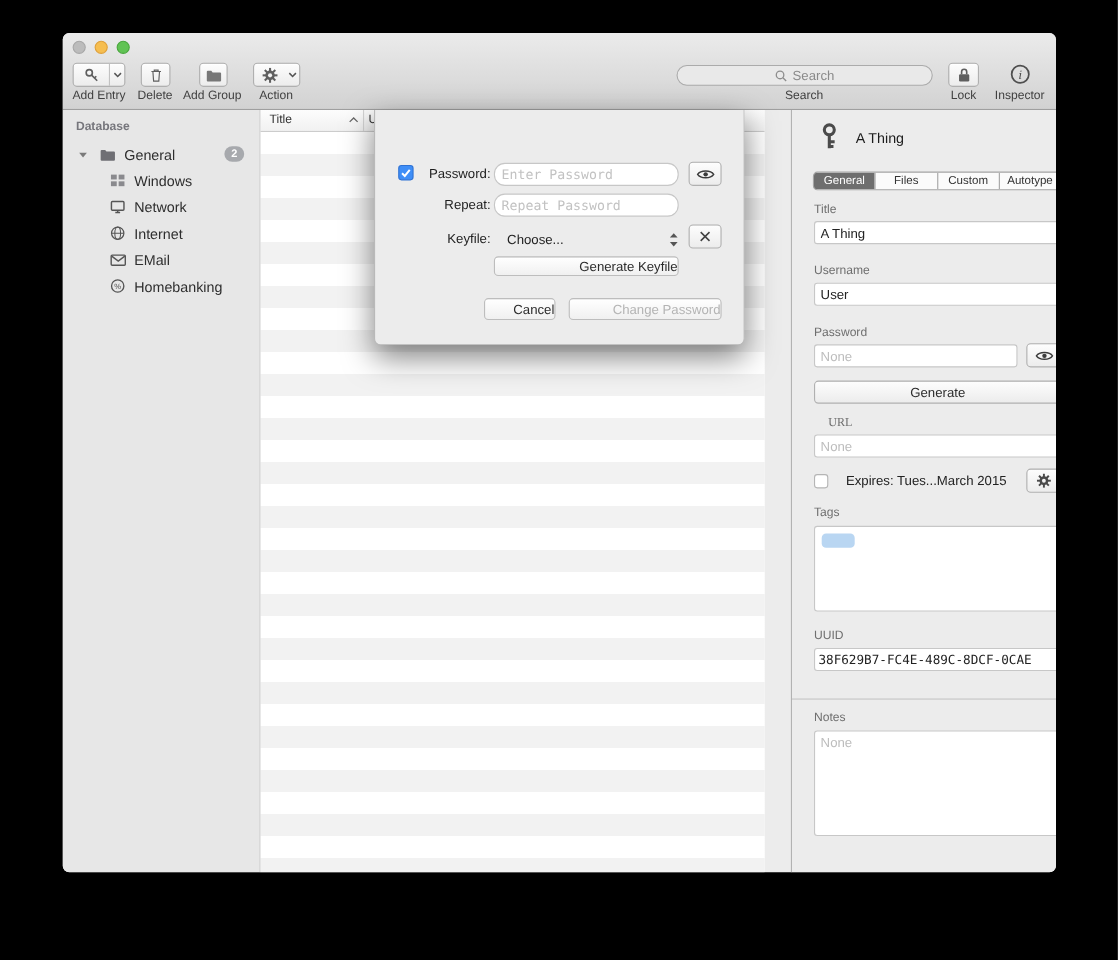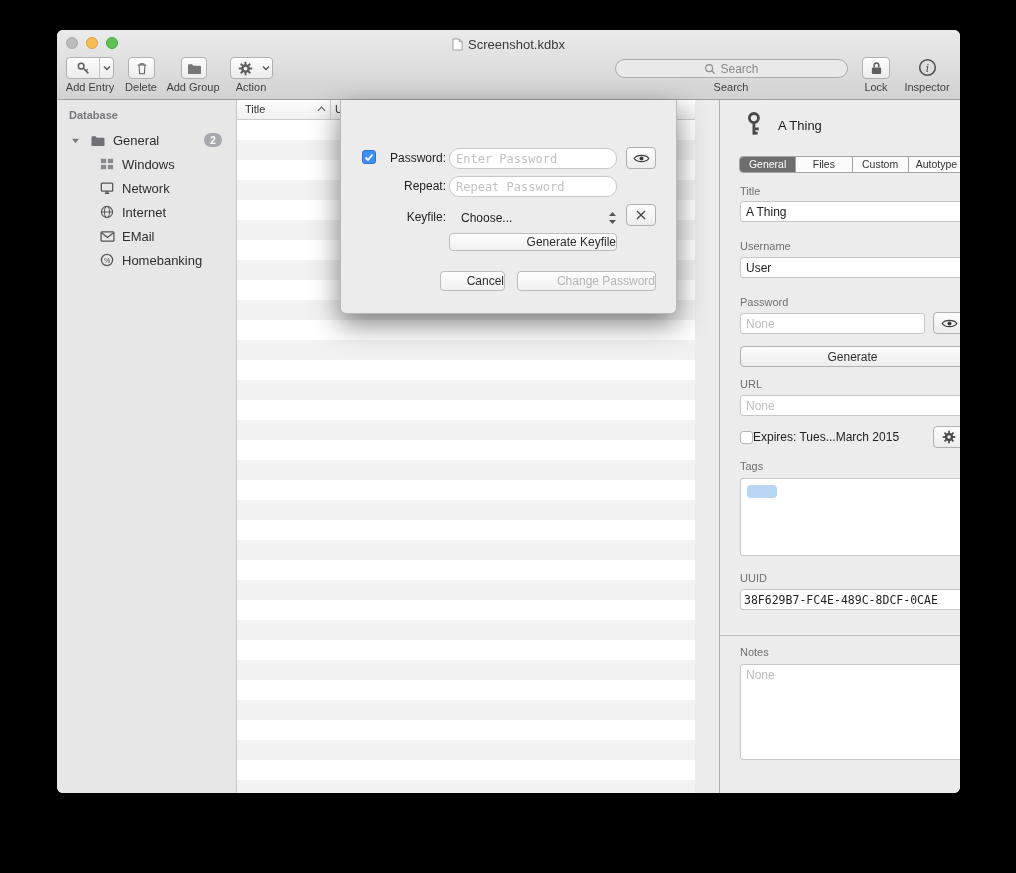--- a/index.html
+++ b/index.html
@@ -103,29 +103,20 @@
 </style>
 </head>
 <body>
 
 <div class="window">
 
   <div class="header">
     <span class="traffic t-close"></span>
     <span class="traffic t-min"></span>
     <span class="traffic t-zoom"></span>
-    <div class="titlebar-title">
-      <span>
-        <svg width="11" height="13" viewBox="0 0 12 14">
-            <path d="M1 1 h7 l3 3 v9 H1 z" fill="#fdfdfd" stroke="#9a9a9a"></path>
-            <path d="M8 1 v3 h3" fill="none" stroke="#9a9a9a"></path>
-          </svg>
-      </span>
-      <span>Screenshot.kdbx</span>
-    </div>
 
     <div class="tbtn" style="left:9px; width:48px;">
       <span style="flex:1; display:flex; justify-content:center;">
         <svg width="15" height="15" viewBox="0 0 16 16">
             <circle cx="5.5" cy="5.5" r="3" fill="none" stroke="#5f5f5f" stroke-width="1.6"></circle>
             <path d="M7.8 7.8 L13.2 13.2 M10.6 10.6 l1.7 -1.7" stroke="#5f5f5f" stroke-width="1.6" fill="none"></path>
           </svg>
       </span>
       <span class="seg-div"></span>
       <span style="width:13px; display:flex; justify-content:center;">
@@ -325,24 +316,24 @@
             <path d="M1 6 C4 1.5 14 1.5 17 6 C14 10.5 4 10.5 1 6 z" fill="none" stroke="#3c3c3c" stroke-width="1.4"></path>
             <circle cx="9" cy="6" r="2.2" fill="#3c3c3c"></circle>
           </svg>
       </span>
     </div>
 
     <div class="wide-btn" style="top:246px;">
       <span>Generate</span>
     </div>
 
-    <span class="insp-label" style="left:20px; top:278px;">URL</span>
+    <span class="insp-label" style="left:33px; top:278px;font-family:Liberation Serif, serif;">URL</span>
     <input class="field" style="left: 20px; top: 295px; width: 225px;" placeholder="None">
 
-    <div style="position:absolute; left:20px; top:330px; display:flex; align-items:center; gap:0;">
+    <div style="position:absolute; left:20px; top:330px; display:flex; align-items:center; gap:16px;">
       <span class="checkbox-empty"></span>
       <span style="font-size:12px; color:#222;">Expires: Tues...March 2015</span>
     </div>
     <div class="mini-btn" style="left:213px; top:326px; width:32px;">
       <span>
         <svg width="14" height="14" viewBox="0 0 16 16">
             <g fill="#4a4a4a">
               <rect x="7" y="0.8" width="2" height="14.4"></rect>
               <rect x="7" y="0.8" width="2" height="14.4" transform="rotate(45 8 8)"></rect>
               <rect x="7" y="0.8" width="2" height="14.4" transform="rotate(90 8 8)"></rect>

